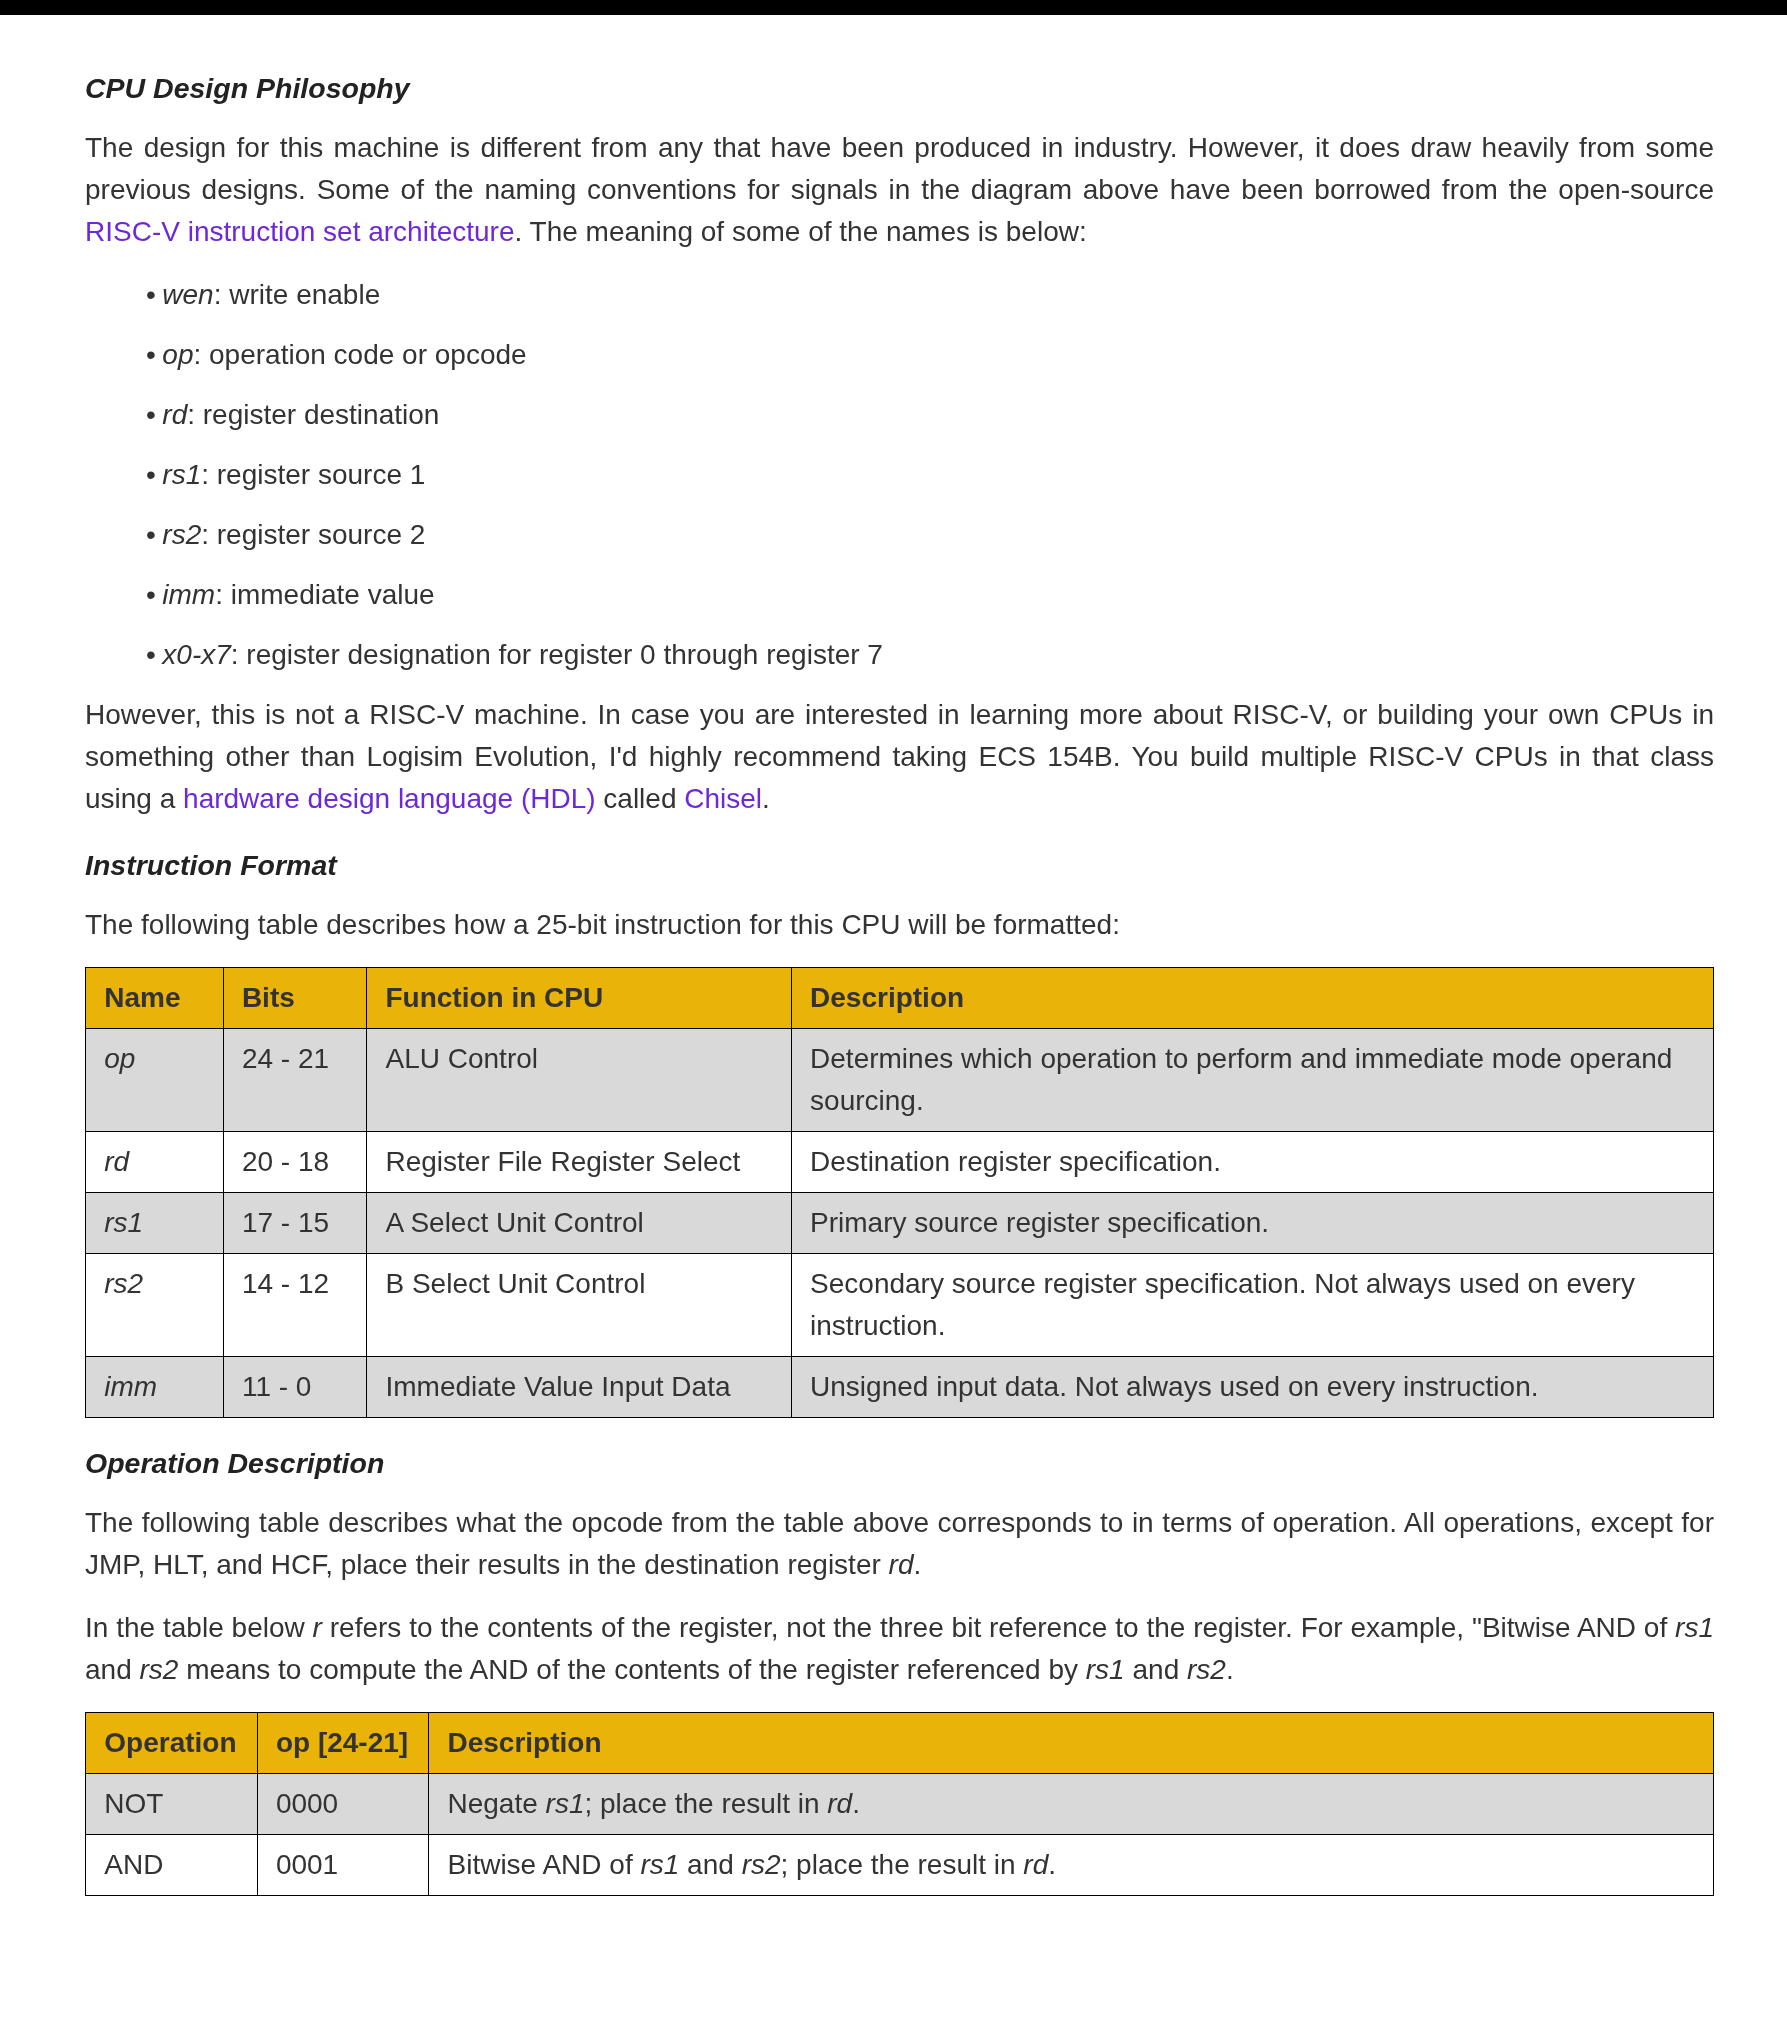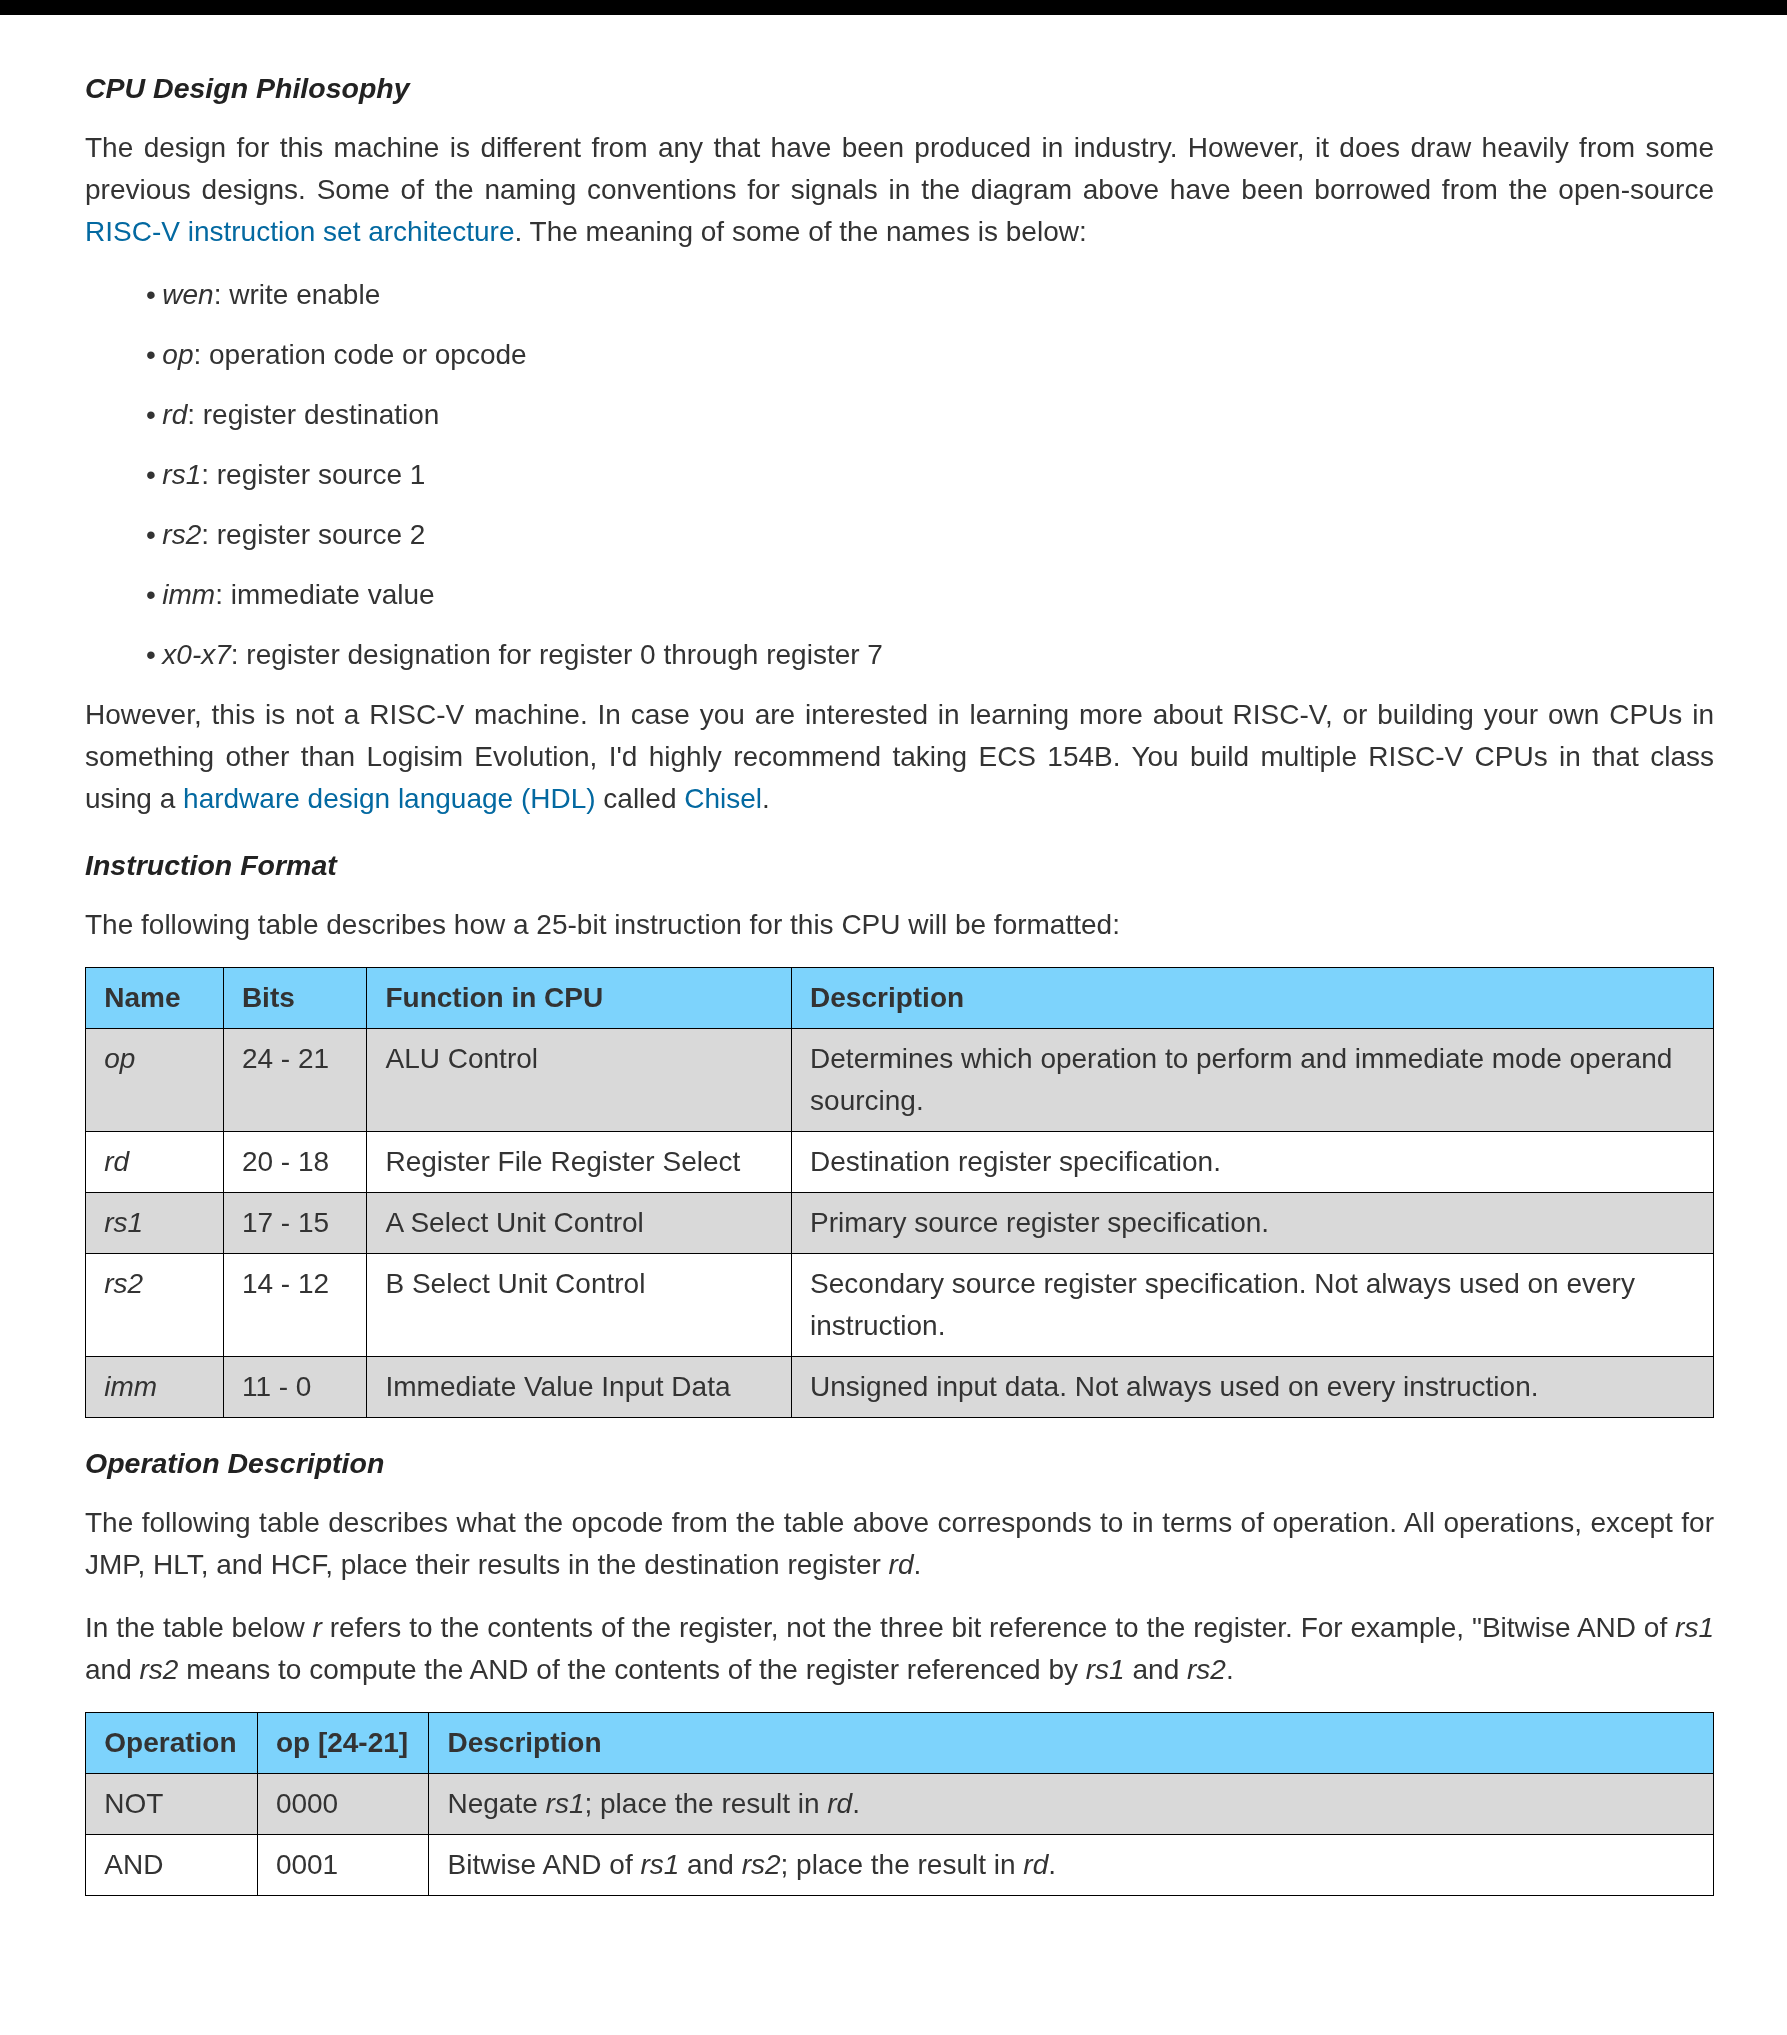--- a/index.html
+++ b/index.html
@@ -45,38 +45,38 @@
     padding: 0 0 0 61px;
   }
   ul.bullets li {
     margin: 0 0 18px 0;
   }
   .blt {
     display: inline-block;
     margin-right: 6.5px;
   }
   .it { font-style: italic; }
-  .lk { color: #0369a1; cursor: pointer; margin-top: 24px; }
+  .lk { color: #6d28d9; cursor: pointer; margin-top: 24px; }
   table.doc-table {
     border-collapse: collapse;
     table-layout: fixed;
     width: 100%;
     margin: 7.3px 0 16.3px 0;
   }
   table.doc-table th, table.doc-table td {
     border: 1.2px solid #000000;
     padding: 9px 18.3px;
     vertical-align: top;
     text-align: left;
     word-wrap: break-word;
     overflow-wrap: break-word;
   }
   table.doc-table th {
     font-weight: bold;
-    background: #7dd3fc;
+    background: #eab308;
   }
   table.doc-table tr.shaded td {
     background: #d9d9d9;
   }
   #table-format th:nth-child(1) { width: 100px; }
   #table-format th:nth-child(2) { width: 106px; }
   #table-format th:nth-child(3) { width: 387px; }
   #table-ops th:nth-child(1) { width: 134px; }
   #table-ops th:nth-child(2) { width: 134px; }
 </style>

